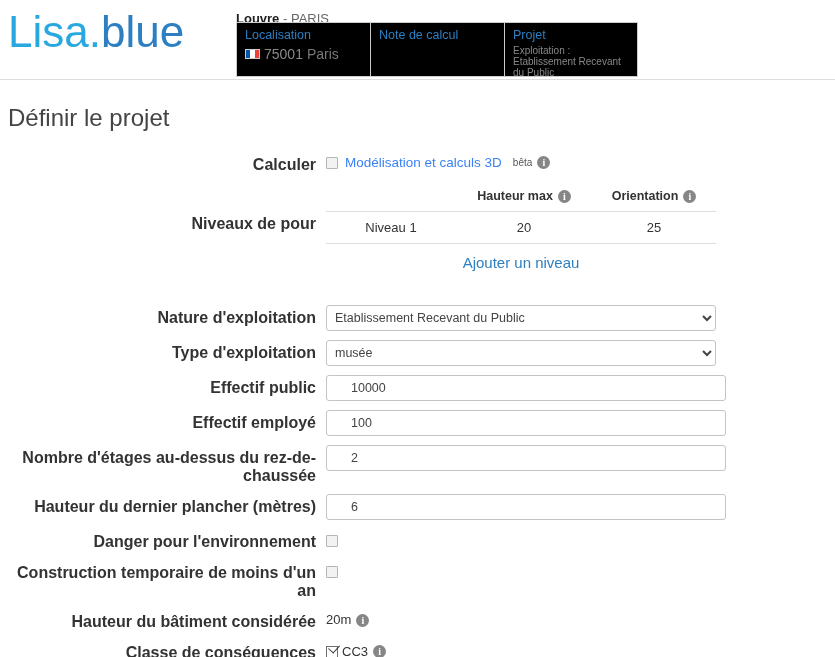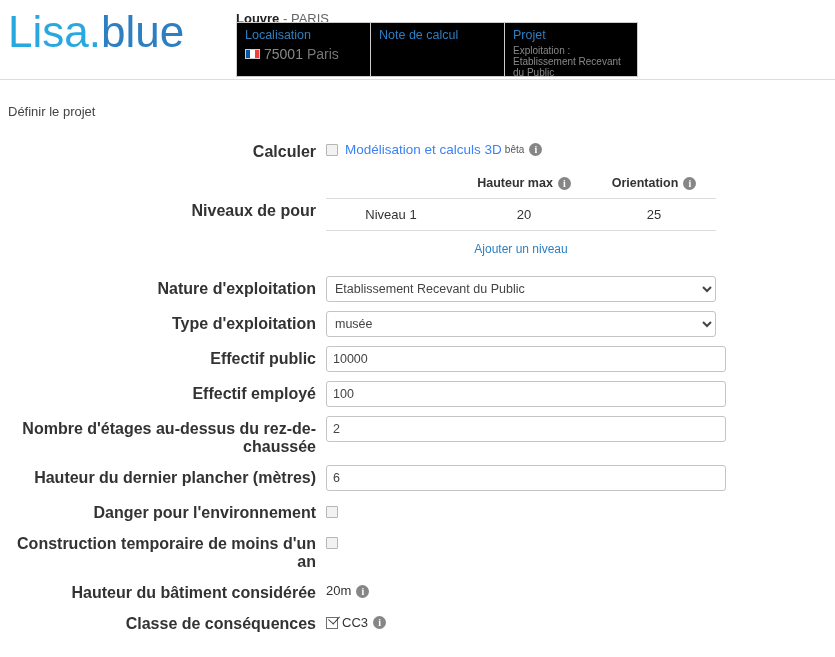--- a/index.html
+++ b/index.html
@@ -84,21 +84,21 @@
     display: inline-block;
     background: linear-gradient(to right, #0055a4 0 33.3%, #ffffff 33.3% 66.6%, #ef4135 66.6% 100%);
     border: 1px solid #cccccc;
   }
   .tab-loc-text { color: #888888; font-size: 14px; }
   .tab-loc-text .loc-city { color: #777777; margin-left: 4px; }
 
   
   .page-title {
     margin: 24px 0 0 8px;
-    font-size: 13px;
+    font-size: 24px;
     color: #444444;
     font-weight: normal;
   }
 
   .form {
     margin-top: 18px;
   }
   .row {
     display: flex;
     align-items: flex-start;
@@ -137,21 +137,21 @@
   .link-blue {
     color: #3b82f6;
     margin-left: 7px;
     font-size: 13.5px;
     text-decoration: none;
     cursor: pointer;
   }
   .beta {
     font-size: 10px;
     color: #555555;
-    margin-left: 3px;
+    margin-left: 11px;
     vertical-align: super;
   }
 
   .info-icon {
     display: inline-block;
     width: 13px;
     height: 13px;
     border-radius: 50%;
     background: #868686;
     color: #ffffff;
@@ -188,21 +188,21 @@
   }
   table.wind th.col-name, table.wind td.col-name { width: 130px; }
   .add-level {
     text-align: center;
     width: 390px;
     padding: 10px 0 4px 0;
   }
   .add-level a {
     color: #2d7fc1;
     text-decoration: none;
-    font-size: 12px;
+    font-size: 15px;
     cursor: pointer;
   }
 
   
   select.form-select {
     width: 390px;
     height: 26px;
     border: 1px solid #c4c4c4;
     border-radius: 3px;
     background: #ffffff;
@@ -211,21 +211,21 @@
     font-size: 12.5px;
     color: #444444;
   }
 
   input.form-input {
     width: 400px;
     height: 26px;
     border: 1px solid #c4c4c4;
     border-radius: 3px;
     background: #ffffff;
-    padding: 2px 6px;
+    padding: 2px 24px;
     font-family: "Liberation Sans", sans-serif;
     font-size: 12.5px;
     color: #444444;
   }
   .static-value {
     padding-top: 5px;
     font-size: 13px;
     color: #333333;
   }
   .check-square {
@@ -319,21 +319,21 @@
             </tr>
           </tbody>
         </table>
         <div class="add-level">
           <a>Ajouter un niveau</a>
         </div>
       </div>
     </div>
   </div>
 
-  <div class="row" style="margin-top:14px;">
+  <div class="row" style="margin-top:28px;">
     <div class="row-label">Nature d'exploitation</div>
     <div class="row-field">
       <select class="form-select">
         <option>Etablissement Recevant du Public</option>
       </select>
     </div>
   </div>
 
   <div class="row">
     <div class="row-label">Type d'exploitation</div>

